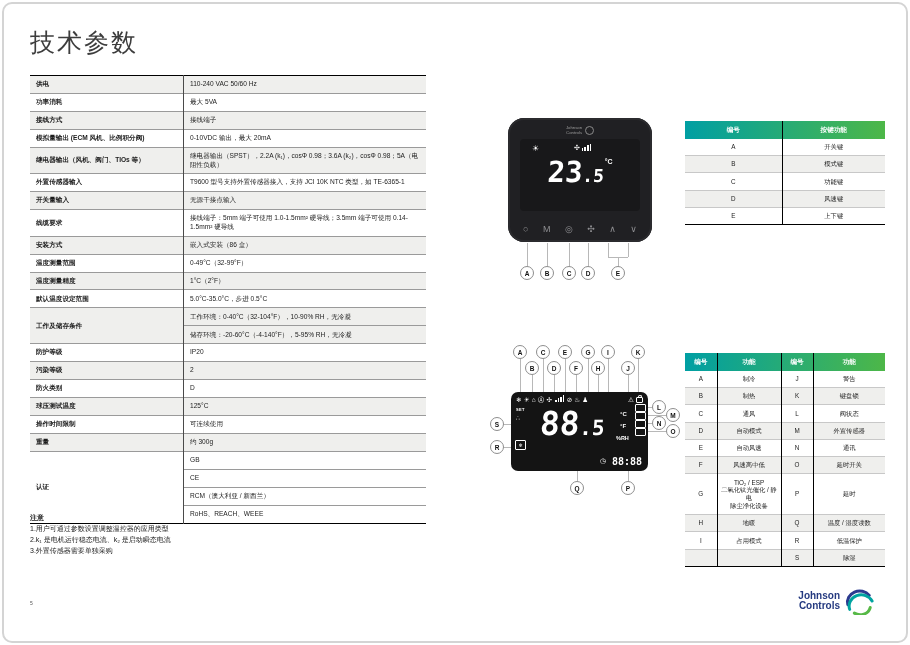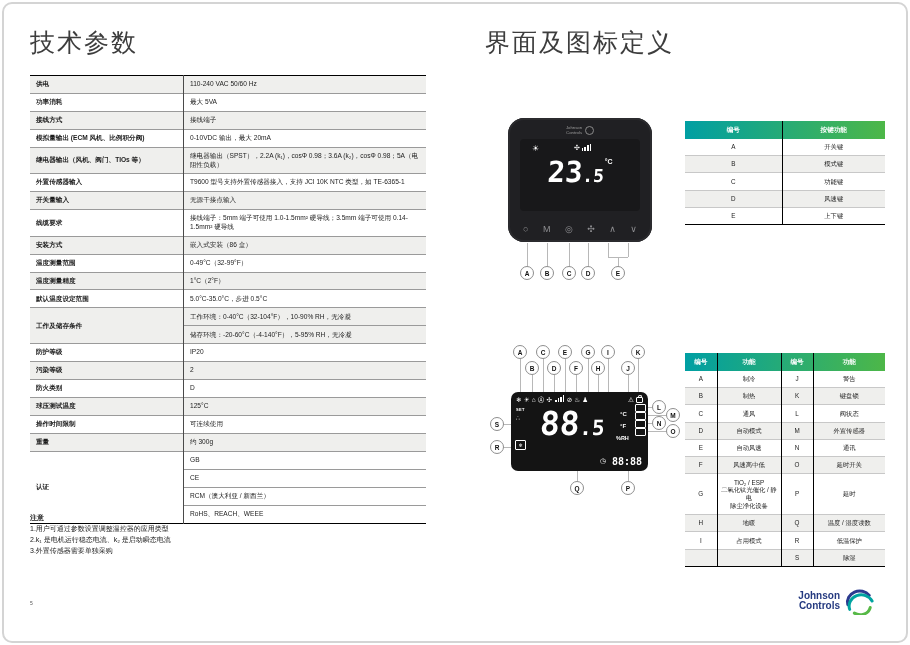--- a/index.html
+++ b/index.html
@@ -191,21 +191,20 @@
 
   <div class="notes">
     <div class="nt">注意</div>
     <div>1.用户可通过参数设置调整温控器的应用类型</div>
     <div>2.k₁ 是电机运行稳态电流、k₂ 是启动瞬态电流</div>
     <div>3.外置传感器需要单独采购</div>
   </div>
 
   <div class="pagenum">5</div>
 
-  <div class="sec-title" id="right-title">界面及图标定义</div>
 
   <div id="device">
     <div class="dev-brand">
       <span class="txt">
         <span>Johnson</span><br>
         <span>Controls</span>
       </span>
       <span class="dev-swirl"></span>
     </div>
     <div class="dev-screen">

